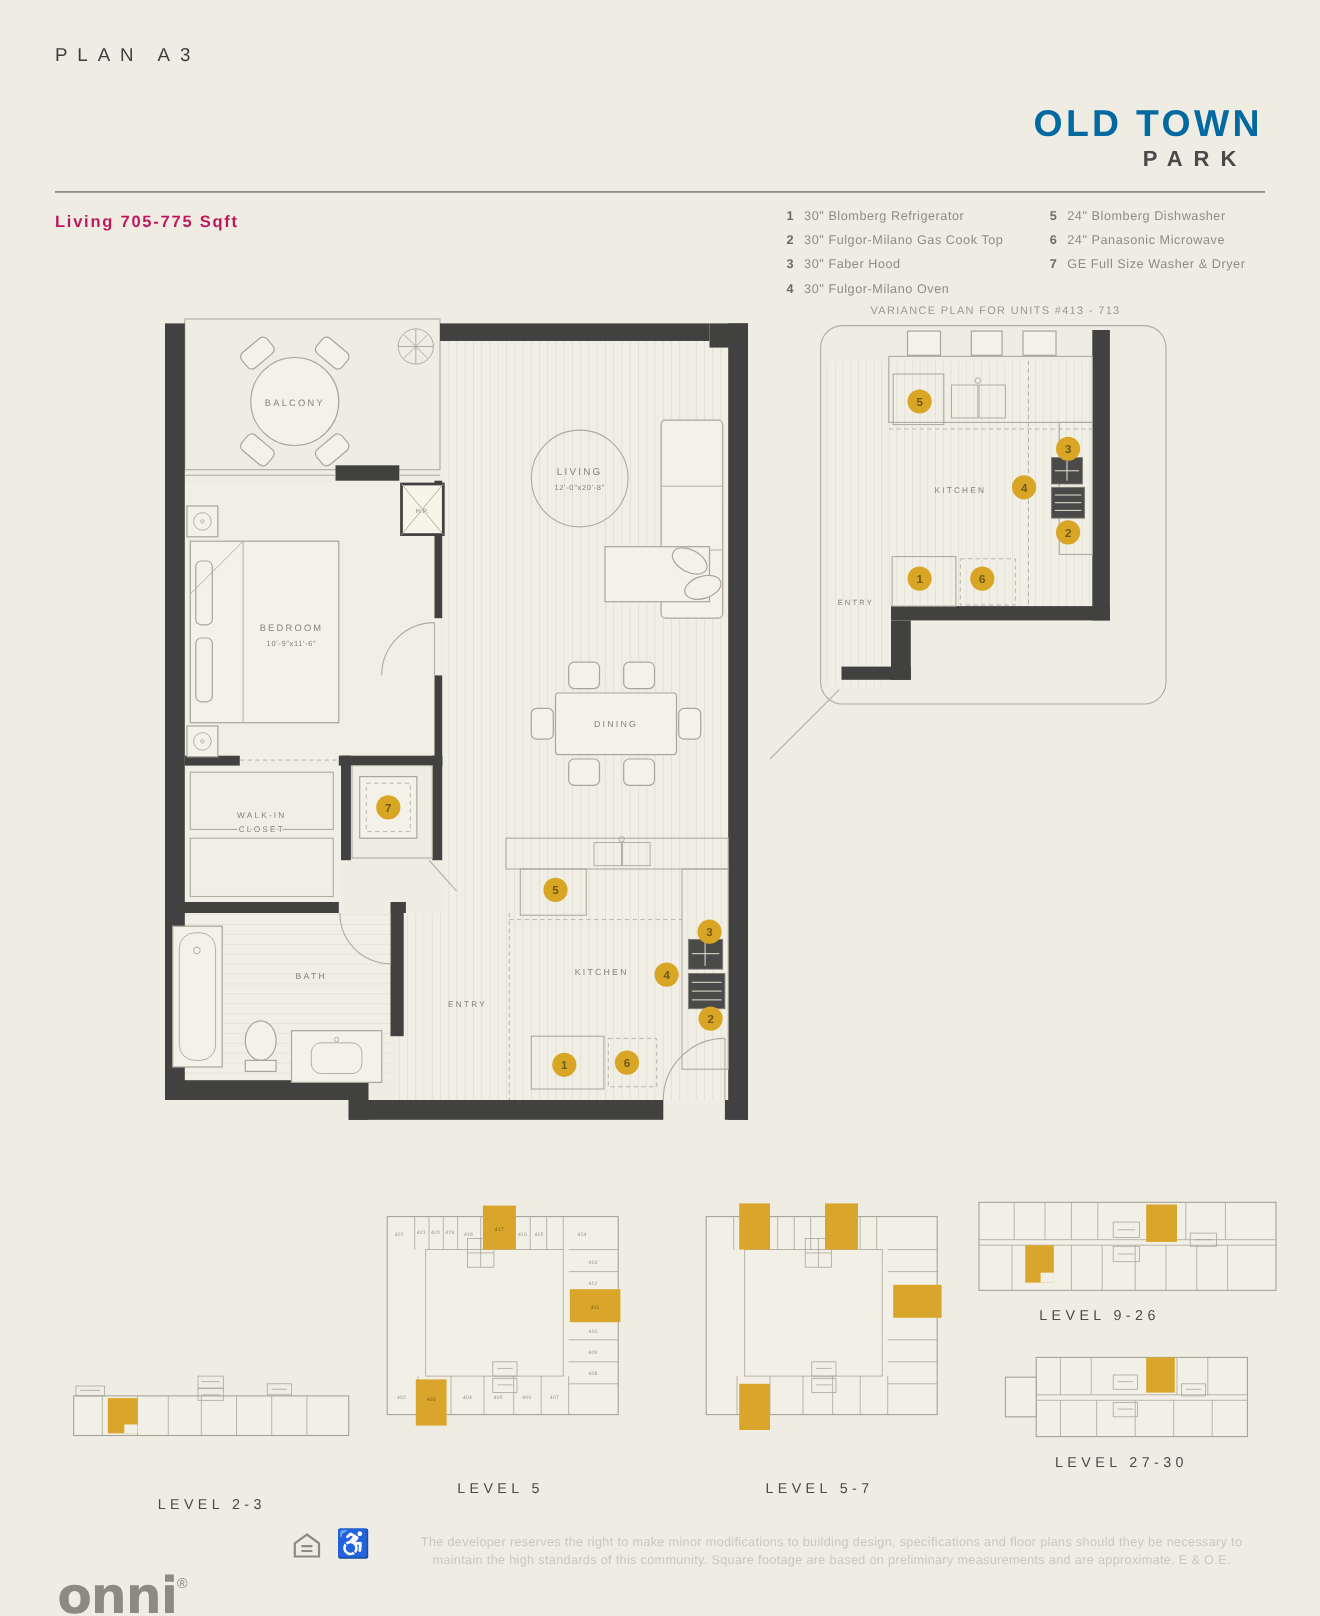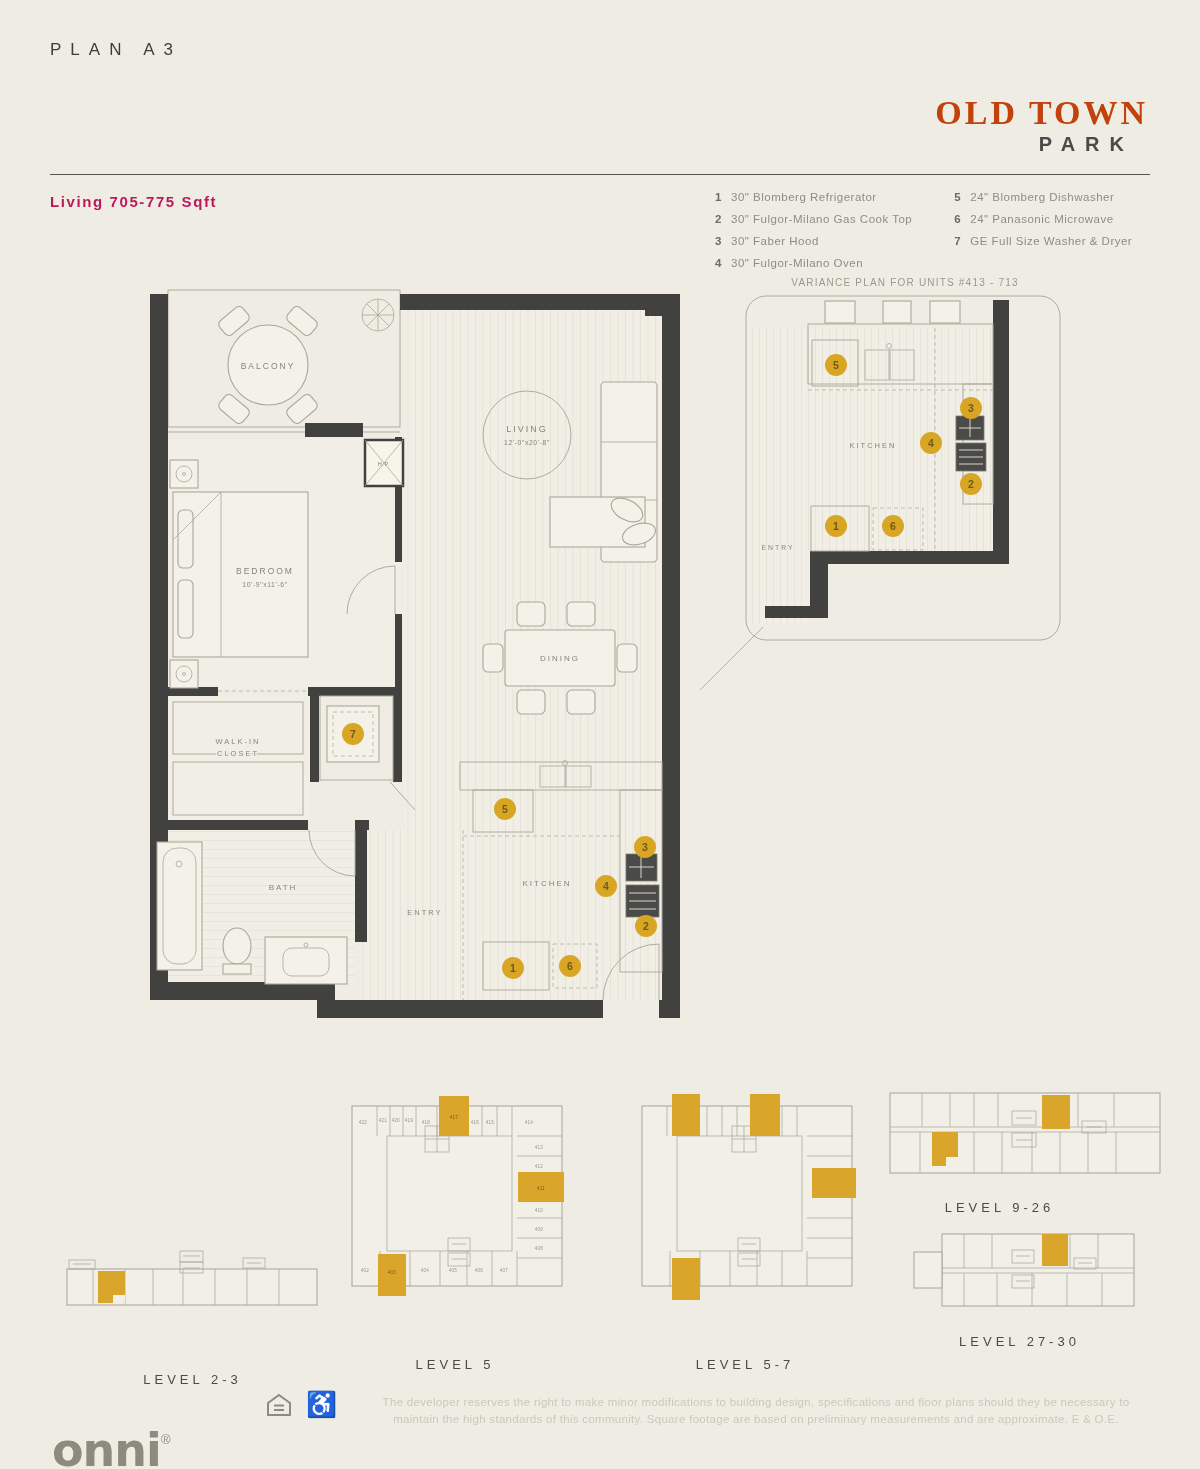--- a/index.html
+++ b/index.html
@@ -6,21 +6,21 @@
   .page{position:relative;width:1200px;height:1469px;background:#efede3;
         font-family:"Liberation Sans",sans-serif;overflow:hidden;border-radius:18px;}
   .abs{position:absolute;}
 
   
   .plan-label{left:50px;top:40px;font-size:17px;letter-spacing:9px;color:#3d3d3b;}
   .plan-title{left:46px;top:90px;font-size:60px;letter-spacing:2px;color:#4b4b48;}
   .rule{left:50px;top:174px;width:1100px;border-top:1px solid#55534c;height:0;}
   .sqft{left:50px;top:193px;font-size:15px;font-weight:bold;letter-spacing:1.6px;color:#be185d;}
   .brand{right:52px;top:94px;text-align:right;}
-  .brand-top{font-family:Liberation Serif, serif;font-size:34px;font-weight:bold;letter-spacing:3px;color:#c2410c;}
+  .brand-top{font-family:Liberation Sans, sans-serif;font-size:34px;font-weight:bold;letter-spacing:3px;color:#0369a1;}
   .brand-bottom{font-size:20px;letter-spacing:10px;color:#4a4a48;margin-top:1px;padding-right:14px;font-weight:bold;}
 
   
   .legend{left:715px;top:186px;display:flex;gap:42px;}
   .legend-col{display:flex;flex-direction:column;}
   .legend-row{display:flex;line-height:22px;font-size:11.5px;letter-spacing:.5px;color:#8f8d83;}
   .legend-num{width:16px;font-weight:bold;color:#6d6b62;}
 
   .variance-title{left:738px;top:277px;width:334px;text-align:center;font-size:10px;
                   letter-spacing:1.2px;color:#9b988d;}
@@ -39,21 +39,21 @@
   .marker text{fill:#6f5a16;font-weight:bold;text-anchor:middle;}
   .appl{fill:#4a4a49;stroke:#7d7a70;stroke-width:.8;}
   .appl-detail{stroke:#e9e4d2;stroke-width:.9;fill:none;}
 
   
   .kp-outline{fill:#f2f0e6;stroke:#a6a398;stroke-width:1;}
   .kp-line{stroke:#a6a398;stroke-width:.7;fill:none;}
   .kp-gold{fill:#d9a62b;}
   .kp-text{fill:#98958a;font-size:4.6px;text-anchor:middle;letter-spacing:.2px;}
   .kp-text-hl{fill:#7a5c10;font-size:4.6px;text-anchor:middle;letter-spacing:.2px;}
-  .level-label{font-size:13px;letter-spacing:4px;color:#4b4b48;text-align:center;margin-top:12px;}
+  .level-label{font-size:13px;letter-spacing:4px;color:#4b4b48;text-align:center;}
 
   
   .onni{left:52px;top:1383px;color:#8d8b80;line-height:1;margin-top:44px;}
   .onni-word{font-family:"DejaVu Sans",sans-serif;font-weight:bold;font-size:46px;letter-spacing:-1px;}
   .onni-reg{font-size:13px;vertical-align:22px;}
   .onni-sub{font-size:8px;letter-spacing:4px;margin-top:-4px;text-align:right;padding-right:26px;}
   .access{left:266px;top:1392px;display:flex;gap:14px;align-items:center;color:#8d8b80;}
   .wheelchair{font-size:25px;line-height:1;}
   .disclaimer{left:350px;top:1394px;width:812px;text-align:center;font-size:11.5px;
               line-height:17px;letter-spacing:.3px;color:#cbc8bb;}

